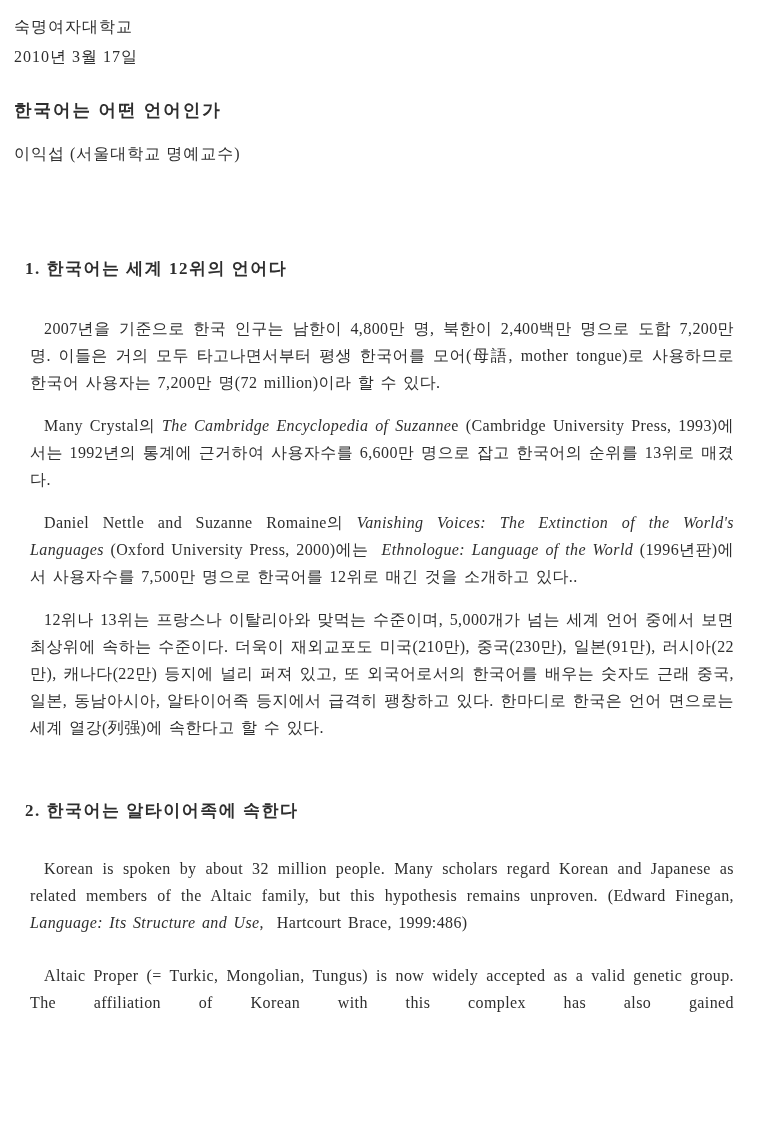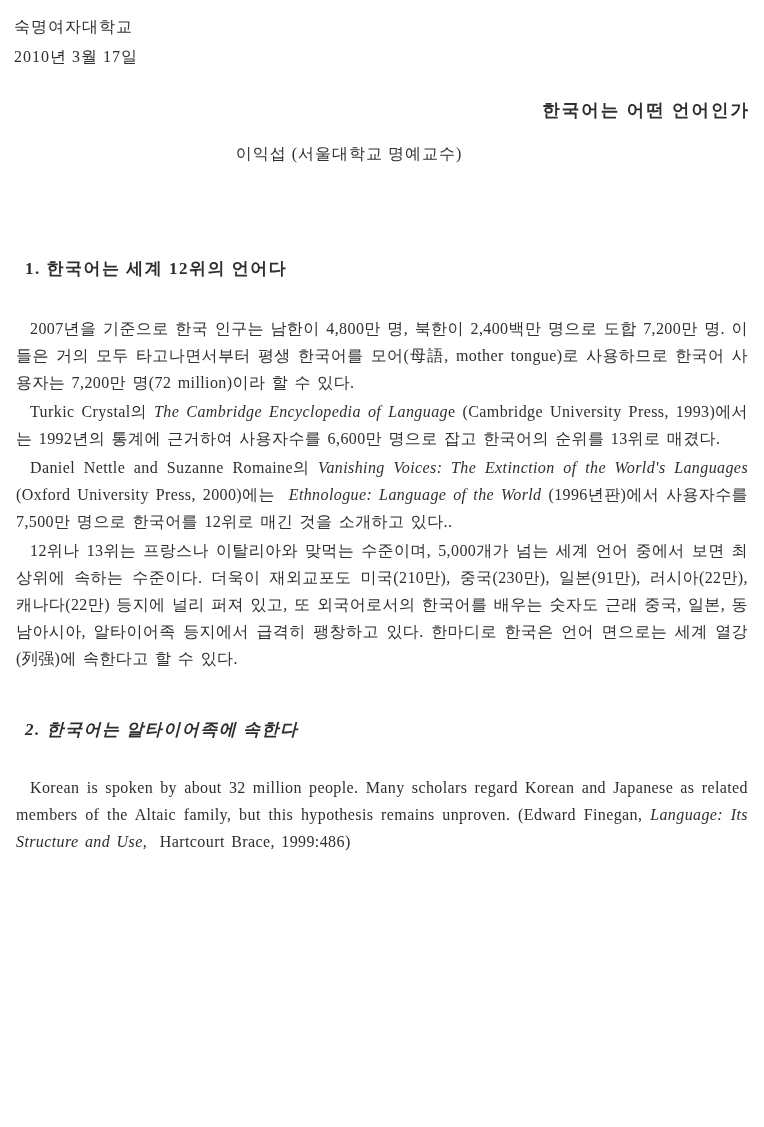--- a/index.html
+++ b/index.html
@@ -23,49 +23,48 @@
   }
   .header-block {
     font-size: 16px;
     line-height: 30px;
     letter-spacing: 1px;
   }
   .doc-title {
     margin: 26px 0 0 0;
     font-size: 17.5px;
     font-weight: bold;
-    text-align: right;
+    text-align: left;
     letter-spacing: 2px;
   }
   .doc-author {
     margin-top: 22px;
-    text-align: center;
+    text-align: left;
     padding-right: 66px;
     font-size: 16px;
     letter-spacing: 1px;
   }
   .section-heading {
     margin: 0;
     padding-left: 11px;
     font-size: 17px;
     font-weight: bold;
     letter-spacing: 1.5px;
     line-height: 24px;
   }
   .section-heading.first {
     margin-top: 92px;
     margin-bottom: 34px;
   }
   .section-heading.later {
-    margin-top: 46px;
+    margin-top: 58px;
     margin-bottom: 32px;
-    font-style: italic;
   }
   .paragraph {
-    margin: 2px;
+    margin: 16px;
     font-size: 16px;
     line-height: 27px;
     text-align: justify;
     text-indent: 14px;
     letter-spacing: 0.4px;
     word-spacing: 2px;
   }
   .paragraph.gap-before {
     margin-top: 26px;
   }
@@ -86,20 +85,21 @@
     <div>2010년 3월 17일</div>
   </div>
 
   <h1 class="doc-title">한국어는 어떤 언어인가</h1>
 
   <div class="doc-author">이익섭 (서울대학교 명예교수)</div>
 
   <div id="document-body">
       <h2 class="section-heading first">1. 한국어는 세계 12위의 언어다</h2>
       <p class="paragraph"><span>2007년을 기준으로 한국 인구는 남한이 4,800만 명, 북한이 2,400백만 명으로 도합 7,200만 명. 이들은 거의 모두 타고나면서부터 평생 한국어를 모어(母語, mother tongue)로 사용하므로 한국어 사용자는 7,200만 명(72 million)이라 할 수 있다.</span></p>
-      <p class="paragraph"><span>Turkic Crystal의 </span><i>The Cambridge Encyclopedia of Languag</i><span>e (Cambridge University Press, 1993)에서는 1992년의 통계에 근거하여 사용자수를 6,600만 명으로 잡고 한국어의 순위를 13위로 매겼다.</span></p>
+      <p class="paragraph"><span>Many Crystal의 </span><i>The Cambridge Encyclopedia of Suzanne</i><span>e (Cambridge University Press, 1993)에서는 1992년의 통계에 근거하여 사용자수를 6,600만 명으로 잡고 한국어의 순위를 13위로 매겼다.</span></p>
       <p class="paragraph"><span>Daniel Nettle and Suzanne Romaine의 </span><i>Vanishing Voices: The Extinction of the World's Languages</i><span> (Oxford University Press, 2000)에는 &nbsp;</span><i>Ethnologue: Language of the World</i><span> (1996년판)에서 사용자수를 7,500만 명으로 한국어를 12위로 매긴 것을 소개하고 있다..</span></p>
       <p class="paragraph"><span>12위나 13위는 프랑스나 이탈리아와 맞먹는 수준이며, 5,000개가 넘는 세계 언어 중에서 보면 최상위에 속하는 수준이다. 더욱이 재외교포도 미국(210만), 중국(230만), 일본(91만), 러시아(22만), 캐나다(22만) 등지에 널리 퍼져 있고, 또 외국어로서의 한국어를 배우는 숫자도 근래 중국, 일본, 동남아시아, 알타이어족 등지에서 급격히 팽창하고 있다. 한마디로 한국은 언어 면으로는 세계 열강(列强)에 속한다고 할 수 있다.</span></p>
       <h2 class="section-heading later">2. 한국어는 알타이어족에 속한다</h2>
       <p class="paragraph gap-before"><span>Korean is spoken by about 32 million people. Many scholars regard Korean and Japanese as related members of the Altaic family, but this hypothesis remains unproven. (Edward Finegan, </span><i>Language: Its Structure and Use</i><span>, &nbsp;Hartcourt Brace, 1999:486)</span></p>
+      <p class="paragraph gap-before justify-last"><span>Altaic Proper (= Turkic, Mongolian, Tungus) is now widely accepted as a valid genetic group. The affiliation of Korean with this complex has also gained</span></p>
     </div>
 
 </div>
 
 </body></html>

